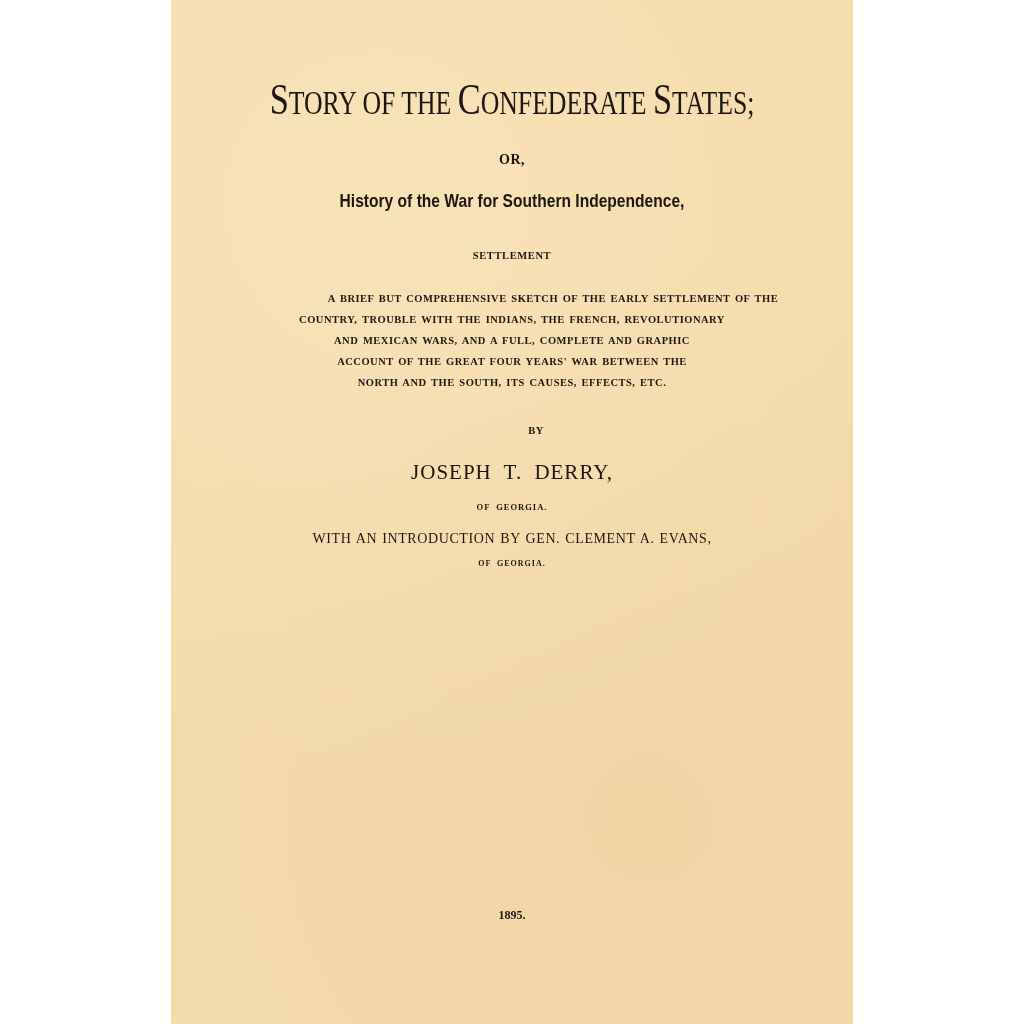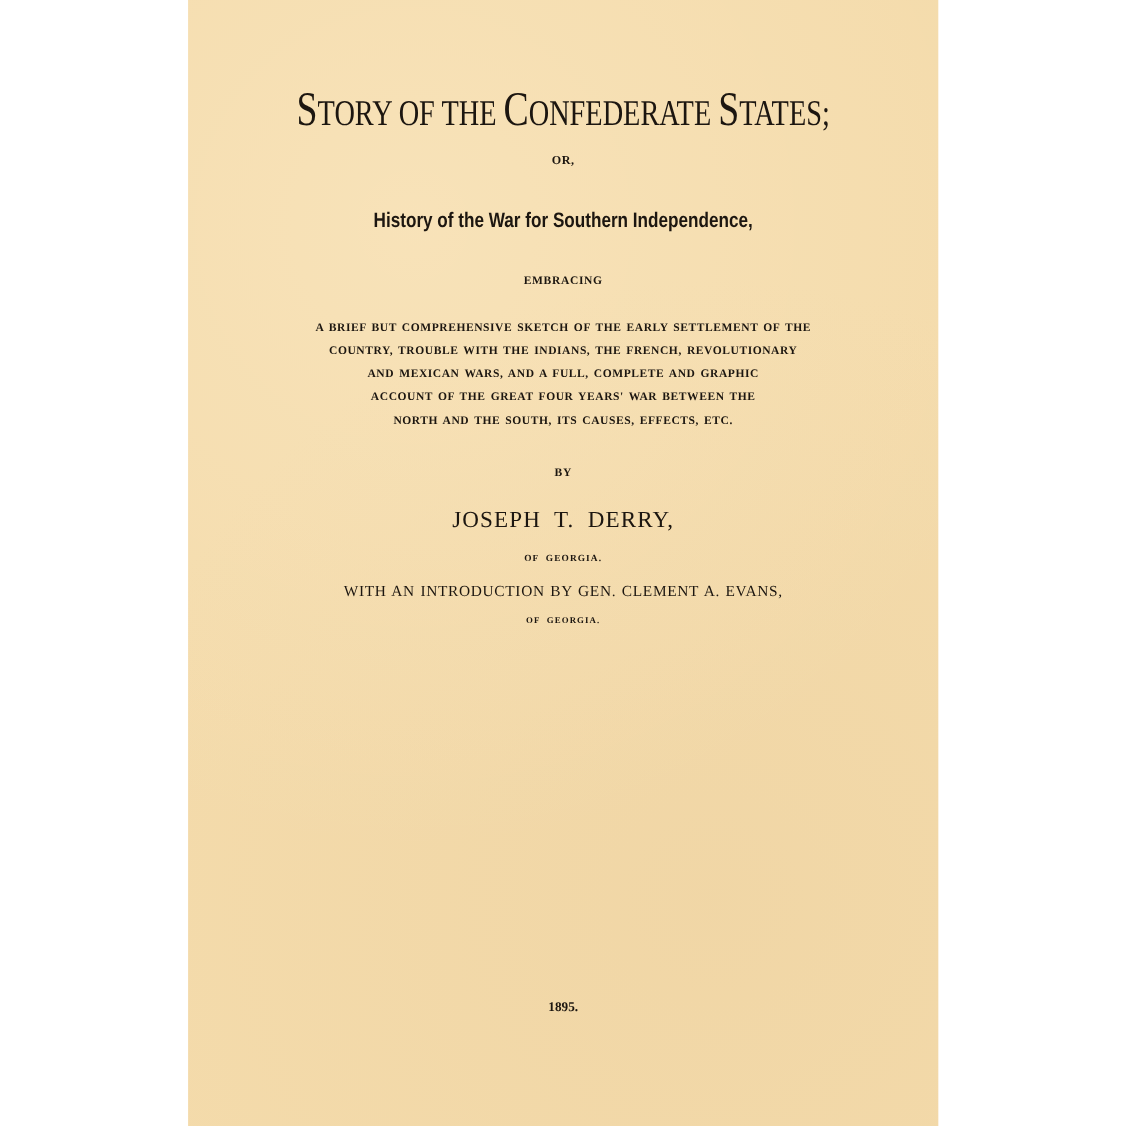--- a/index.html
+++ b/index.html
@@ -40,24 +40,24 @@
       font-family: "Liberation Serif", serif;
       font-size: 40px;
       font-weight: normal;
       letter-spacing: 0px;
       transform: scaleX(0.78);
       transform-origin: center;
     }
     .title .big { font-size: 44px; }
     .title .sc { font-size: 33px; }
     .or {
-      top: 140px;
+      top: 152px;
       font-family: "Liberation Serif", serif;
       font-weight: bold;
-      font-size: 11px;
+      font-size: 14px;
       letter-spacing: 0.5px;
     }
     .subtitle {
       top: 190px;
       font-family: "Liberation Sans", sans-serif;
       font-weight: bold;
       font-size: 19px;
       transform: scaleX(0.82);
       transform-origin: center;
     }
@@ -68,31 +68,32 @@
       font-size: 10.5px;
       letter-spacing: 0.6px;
     }
     .desc {
       font-family: "Liberation Serif", serif;
       font-weight: bold;
       font-size: 10.5px;
       letter-spacing: 0.5px;
       word-spacing: 1.5px;
     }
-    .d1 { top: 293px; }
+    .d1 { top: 293px; margin-left: 41px; }
     .d2 { top: 314px; }
     .d3 { top: 335px; }
     .d4 { top: 356px; }
     .d5 { top: 377px; }
     .by {
       top: 425px;
       font-family: "Liberation Serif", serif;
       font-weight: bold;
       font-size: 10.5px;
       letter-spacing: 0.5px;
+      margin-left: 24px;
     }
     .author {
       top: 460px;
       font-family: "Liberation Serif", serif;
       font-size: 21px;
       letter-spacing: 1px;
       word-spacing: 6px;
     }
     .of1 {
       top: 502px;
@@ -132,21 +133,21 @@
   <div class="page">
 
     <div class="line title">
       <span class="big">S</span><span class="sc">TORY OF THE </span><span class="big">C</span><span class="sc">ONFEDERATE </span><span class="big">S</span><span class="sc">TATES;</span>
     </div>
 
     <div class="line or">OR,</div>
 
     <div class="line subtitle">History of the War for Southern Independence,</div>
 
-    <div class="line embracing">EMBRACING</div>
+    <div class="line embracing">SETTLEMENT</div>
 
     <div class="line desc d1">A BRIEF BUT COMPREHENSIVE SKETCH OF THE EARLY SETTLEMENT OF THE</div>
     <div class="line desc d2">COUNTRY, TROUBLE WITH THE INDIANS, THE FRENCH, REVOLUTIONARY</div>
     <div class="line desc d3">AND MEXICAN WARS, AND A FULL, COMPLETE AND GRAPHIC</div>
     <div class="line desc d4">ACCOUNT OF THE GREAT FOUR YEARS' WAR BETWEEN THE</div>
     <div class="line desc d5">NORTH AND THE SOUTH, ITS CAUSES, EFFECTS, ETC.</div>
 
     <div class="line by">BY</div>
 
     <div class="line author">JOSEPH T. DERRY,</div>

